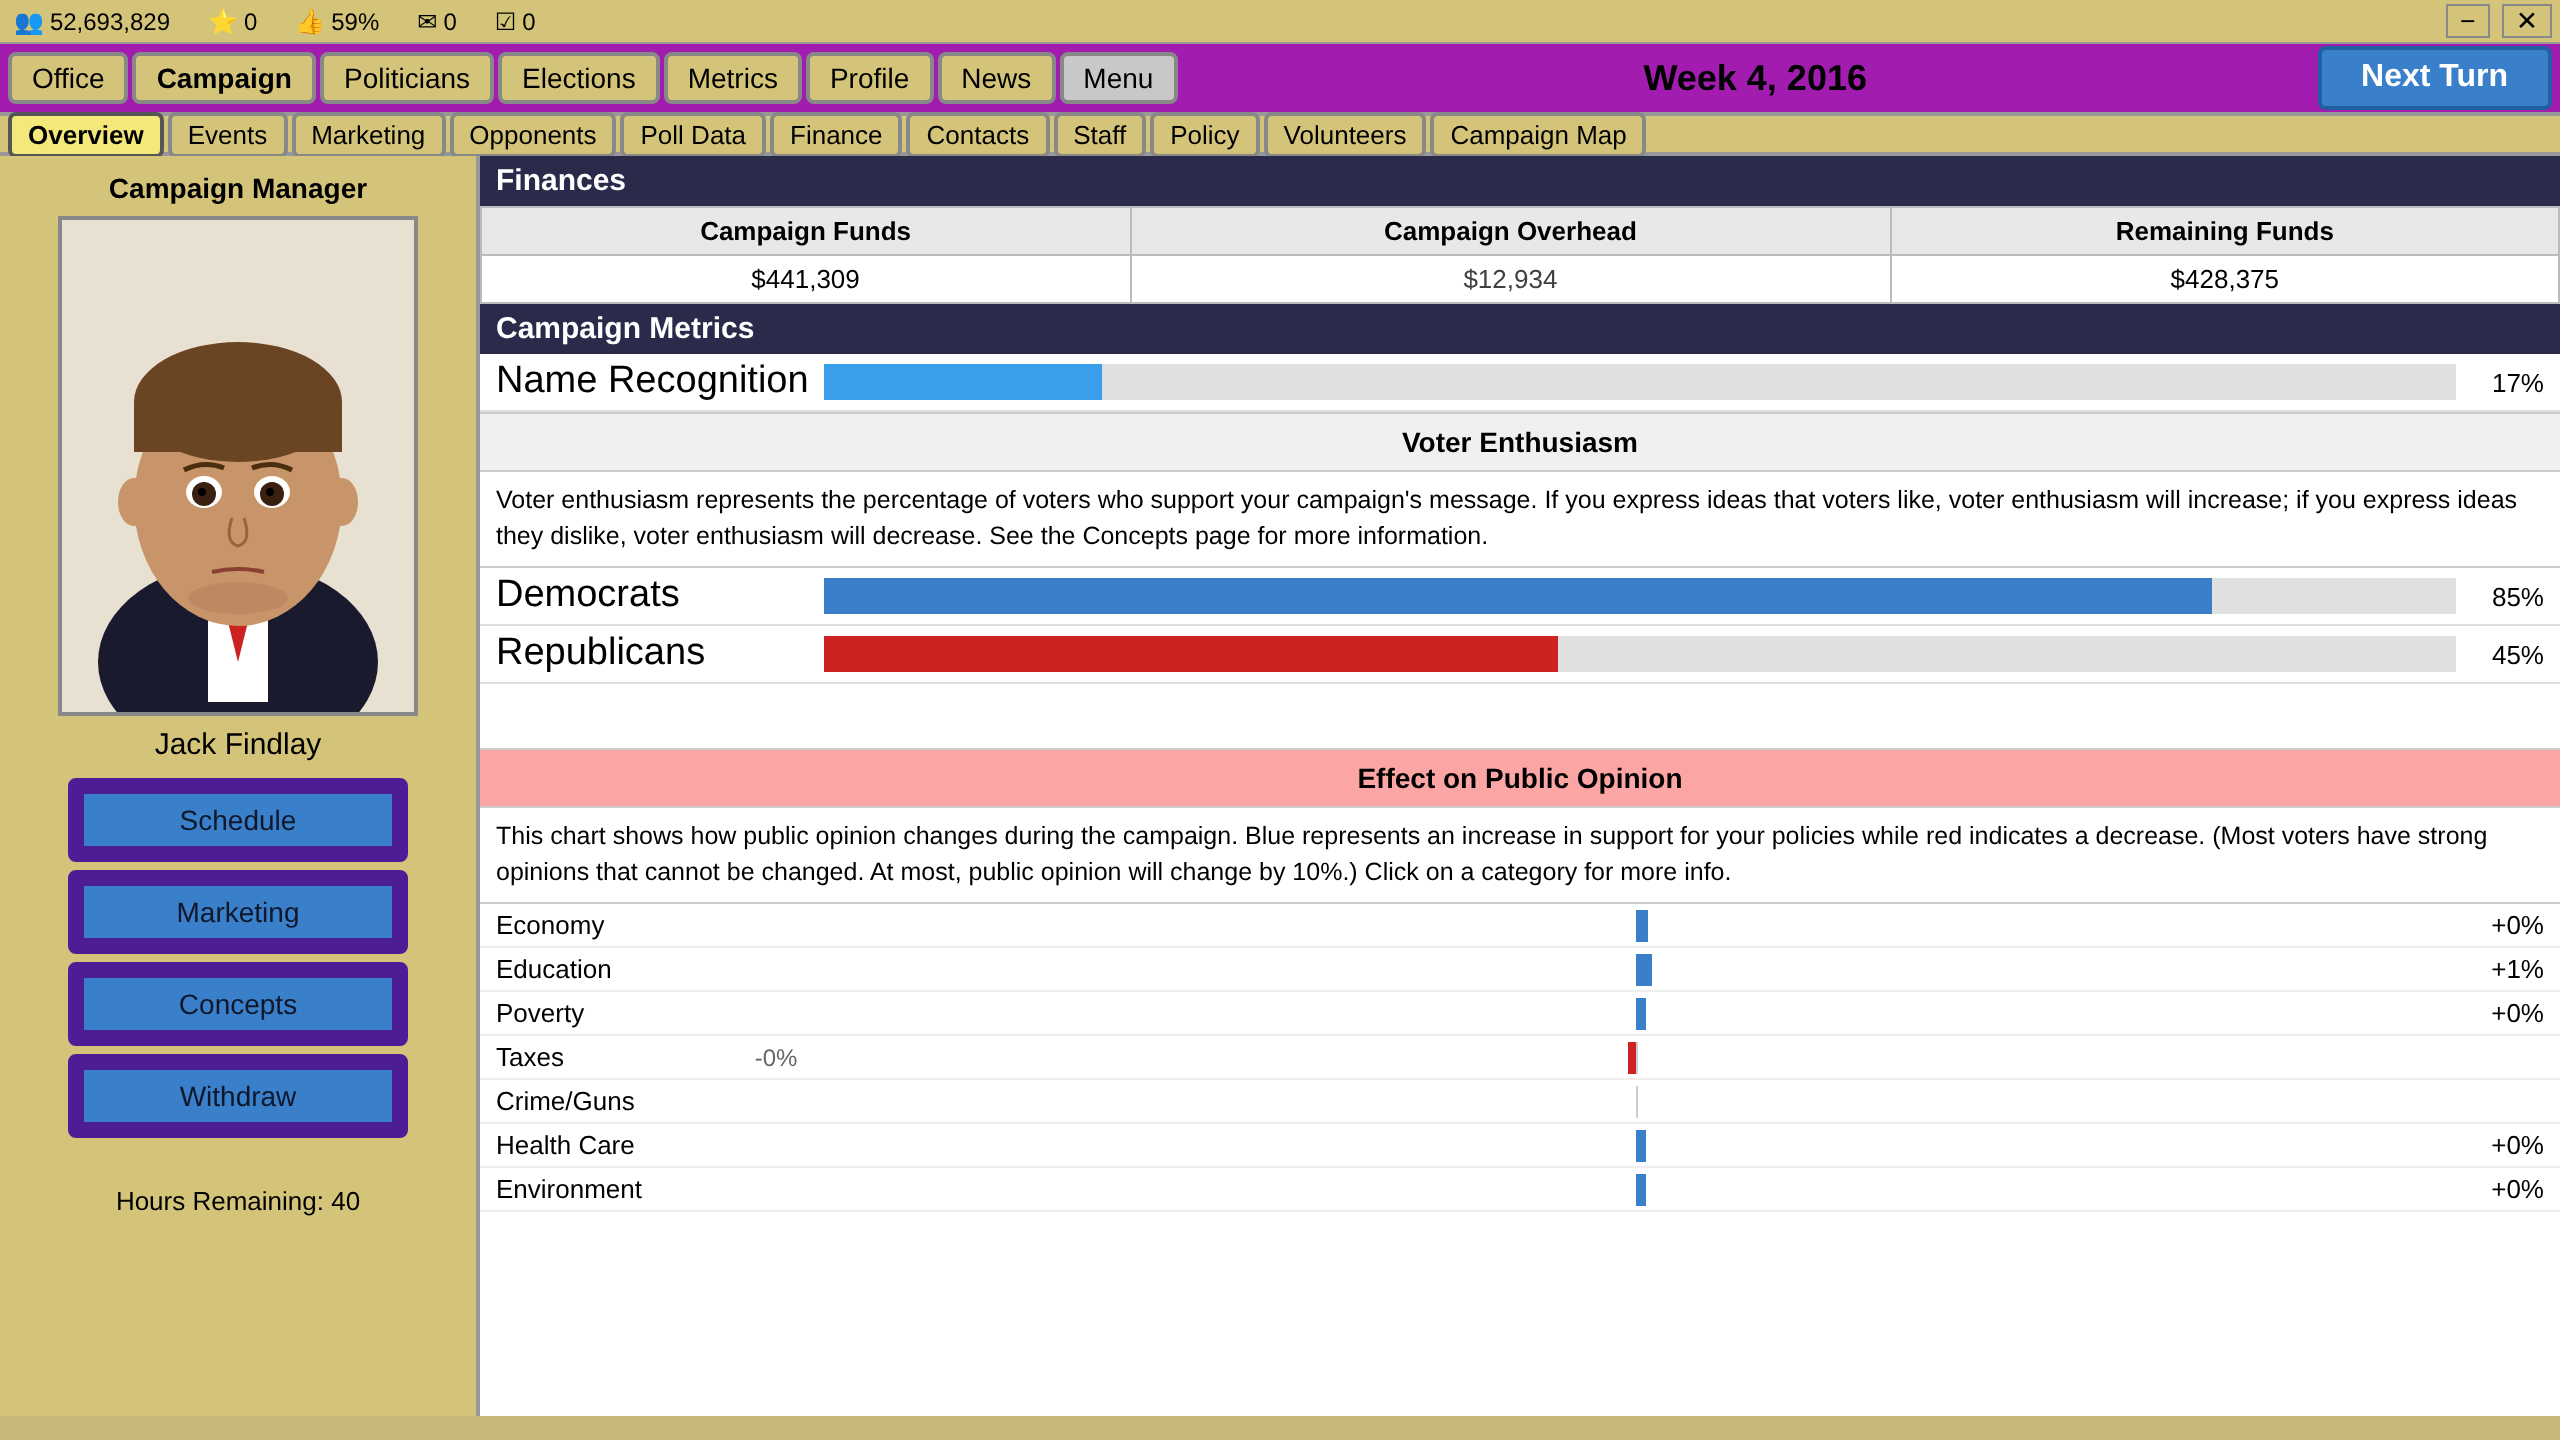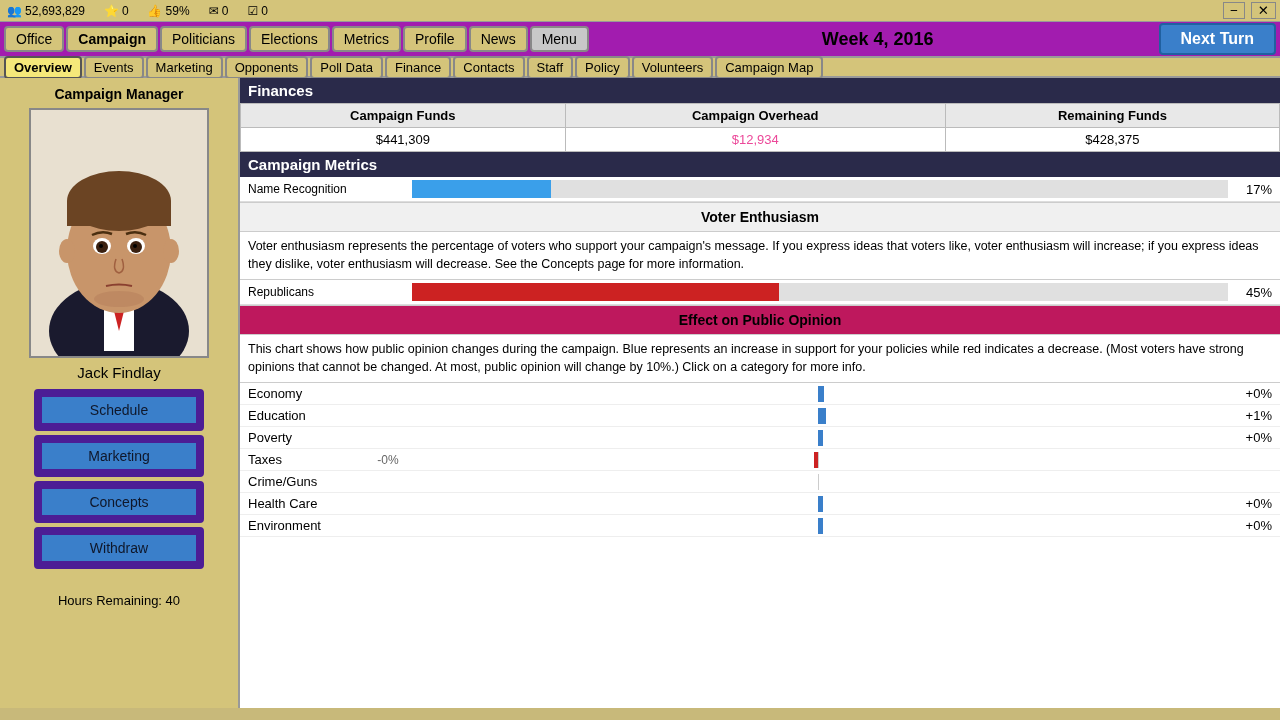--- a/index.html
+++ b/index.html
@@ -72,43 +72,43 @@
     
     .finance-table { width: 100%; border-collapse: collapse; }
     .finance-table th {
       background: #e8e8e8; border: 1px solid #bbb; padding: 4px 8px;
       font-weight: bold; text-align: center; font-size: 13px;
     }
     .finance-table td {
       border: 1px solid #bbb; padding: 4px 8px;
       text-align: center; font-size: 13px;
     }
-    .red-text { color: #ec4899; }
+    .red-text { color: #404040; }
 
     
     .metric-row { display: flex; align-items: center; padding: 3px 8px; border-bottom: 1px solid #ddd; }
-    .metric-label { width: 160px; font-size: 12px; }
+    .metric-label { width: 160px; font-size: 19px; }
     .metric-bar-container { flex: 1; height: 18px; background: #e0e0e0; margin: 0 4px; }
     .metric-bar { height: 100%; }
     .metric-pct { width: 40px; text-align: right; font-size: 13px; }
 
     
     .enthusiasm-header {
       background: #f0f0f0; text-align: center; font-weight: bold; font-size: 14px;
       padding: 6px; border-bottom: 1px solid #ccc; border-top: 1px solid #ccc;
     }
     .enthusiasm-desc {
       padding: 6px 8px; font-size: 12.5px; border-bottom: 1px solid #ccc;
       line-height: 1.4;
     }
 
     
     .effect-header {
-      background: #be185d; text-align: center; font-weight: bold; font-size: 14px;
-      padding: 6px; border-bottom: 1px solid #ccc; border-top: 1px solid #ccc;
+      background: #fca5a5; text-align: center; font-weight: bold; font-size: 14px;
+      padding: 6px; border-bottom: 1px solid #ccc; border-top: 1px solid #ccc; margin-top: 32px;
     }
     .effect-desc {
       padding: 6px 8px; font-size: 12.5px; border-bottom: 1px solid #ccc;
       line-height: 1.4;
     }
     .effect-row { display: flex; align-items: center; padding: 2px 8px; border-bottom: 1px solid #eee; min-height: 22px; }
     .effect-label { width: 120px; font-size: 13px; }
     .effect-neg { width: 40px; text-align: center; font-size: 12px; color: #666; }
     .effect-bar-container { flex: 1; height: 16px; position: relative; }
     .effect-midline { position: absolute; left: 50%; top: 0; width: 1px; height: 100%; background: #ccc; }
@@ -259,20 +259,27 @@
       <div class="metric-bar-container">
         <div class="metric-bar name-rec-bar" style="width:17%;background:#3a9fea;"></div>
       </div>
       <div class="metric-pct">17%</div>
     </div>
 
     <div class="enthusiasm-header">Voter Enthusiasm</div>
     <div class="enthusiasm-desc">Voter enthusiasm represents the percentage of voters who support your campaign's message. If you express ideas that voters like, voter enthusiasm will increase; if you express ideas they dislike, voter enthusiasm will decrease. See the Concepts page for more information.</div>
 
     <div class="metric-row">
+      <div class="metric-label">Democrats</div>
+      <div class="metric-bar-container">
+        <div class="metric-bar" style="width:85%;background:#3a7fca;"></div>
+      </div>
+      <div class="metric-pct">85%</div>
+    </div>
+    <div class="metric-row">
       <div class="metric-label">Republicans</div>
       <div class="metric-bar-container">
         <div class="metric-bar" style="width:45%;background:#cc2222;"></div>
       </div>
       <div class="metric-pct">45%</div>
     </div>
 
     <div class="effect-header">Effect on Public Opinion</div>
     <div class="effect-desc">This chart shows how public opinion changes during the campaign. Blue represents an increase in support for your policies while red indicates a decrease. (Most voters have strong opinions that cannot be changed. At most, public opinion will change by 10%.) Click on a category for more info.</div>
 

